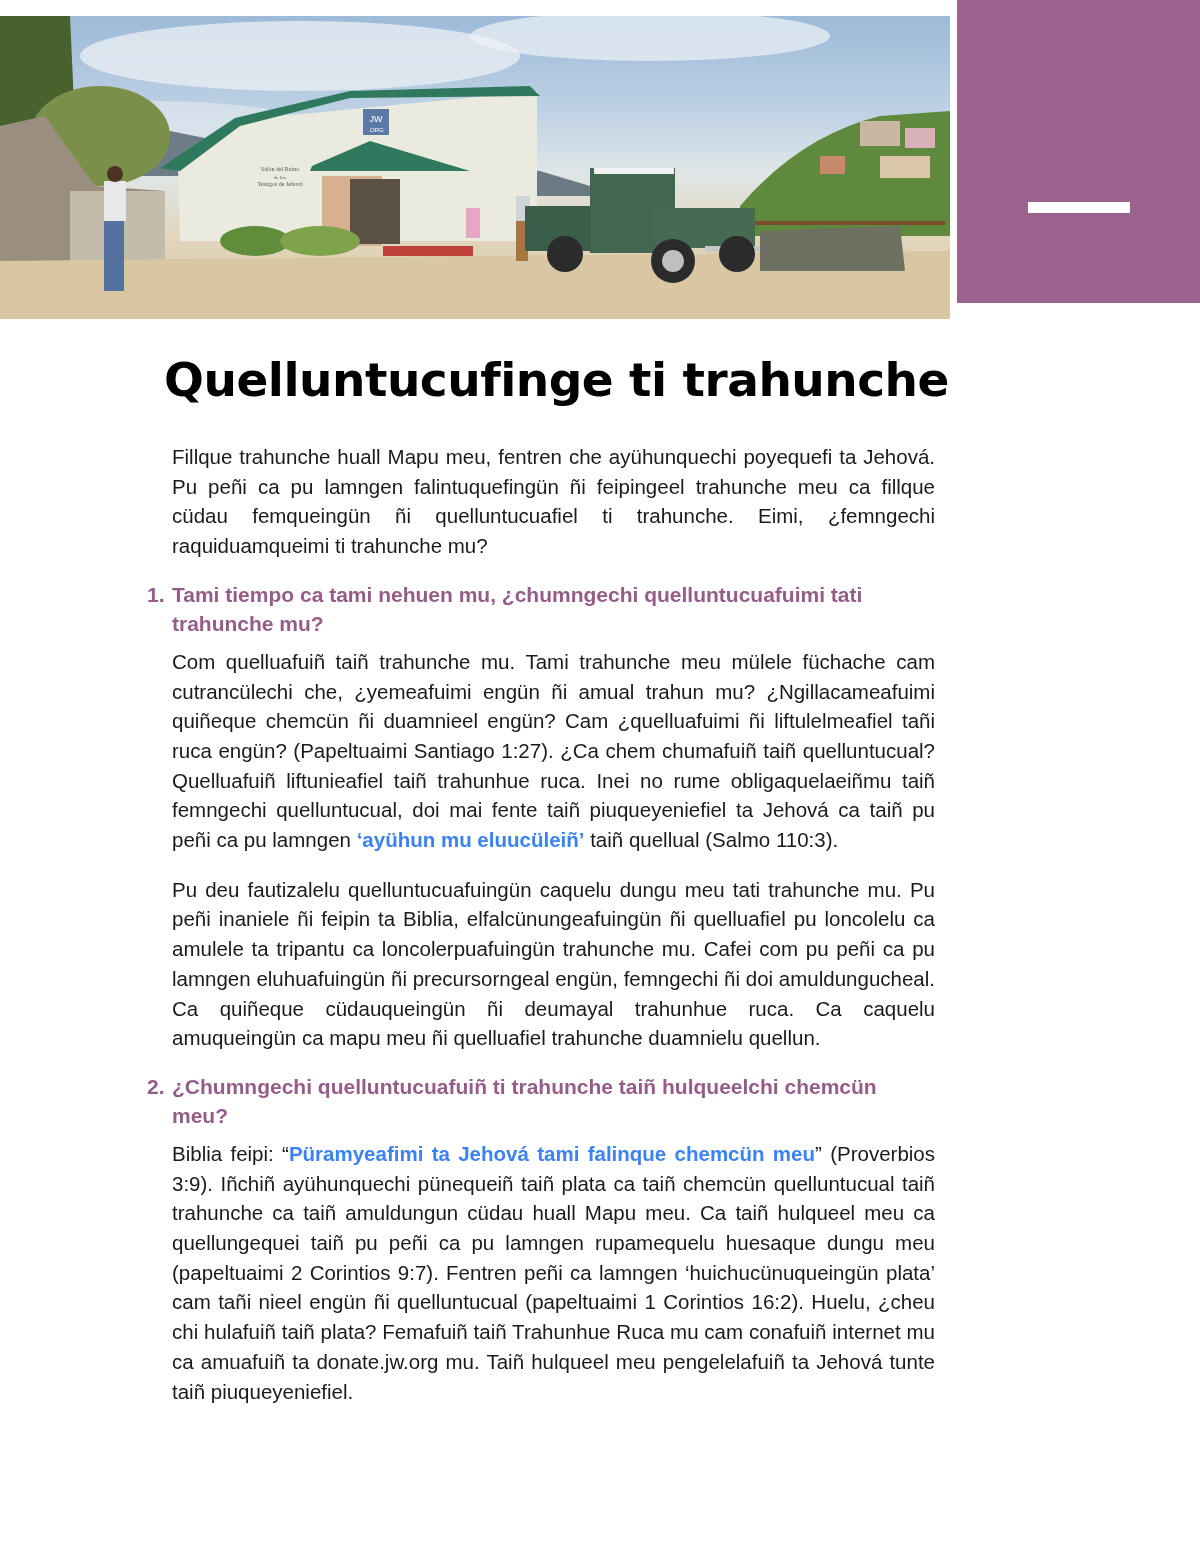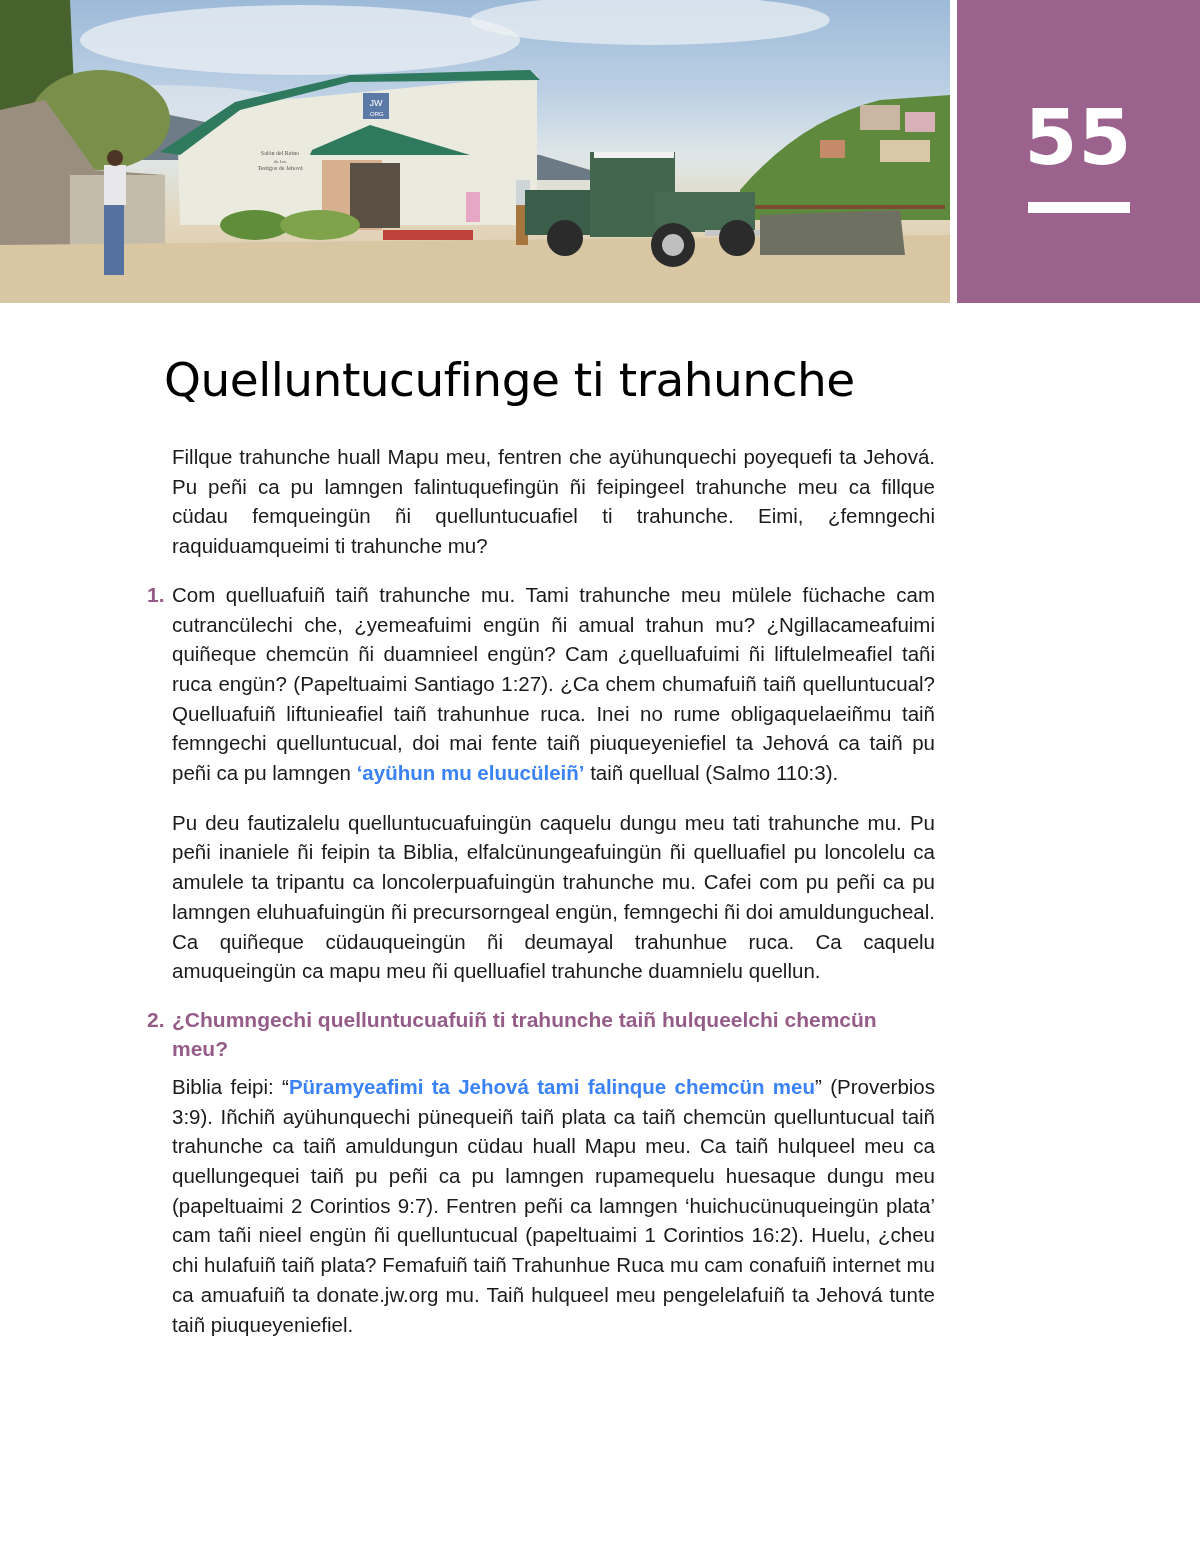--- a/index.html
+++ b/index.html
@@ -1,21 +1,21 @@
 <!DOCTYPE html>
 <html><head>
   <meta charset="utf-8">
   <style>
     * { box-sizing: border-box; margin: 0; padding: 0; }
     html, body { width: 1200px; height: 1543px; background: #ffffff; overflow: hidden; }
     body { position: relative; font-family: "Liberation Sans", sans-serif; color: #1a1a1a; }
 
     
     .hero {
-      position: absolute; left: 0; top: 0; width: 950px; height: 303px; overflow: hidden;
+      position: absolute; left: 0; top: 16px; width: 950px; height: 303px; overflow: hidden;
       background: linear-gradient(180deg, #9dbad8 0%, #bcd0e4 30%, #dfe6e8 52%, #e2d6bd 72%, #d8c7a5 100%);
     }
     .hero svg { position: absolute; left: 0; top: 0; width: 950px; height: 303px; }
 
     
     .chapter-box {
       position: absolute; left: 957px; top: 0; width: 243px; height: 303px;
       background: #9b628d;
     }
     .chapter-number {
@@ -23,21 +23,21 @@
       color: #ffffff; font-family: "DejaVu Sans", sans-serif; font-size: 76px; font-weight: 700;
       letter-spacing: 1px; line-height: 1;
     }
     .chapter-rule {
       position: absolute; left: 71px; top: 202px; width: 102px; height: 11px; background: #ffffff;
     }
 
     
     .page-title {
       position: absolute; left: 164px; top: 350px;
-      font-family: "DejaVu Sans", sans-serif; font-weight: 400; font-size: 47px;
+      font-family: "DejaVu Sans", sans-serif; font-weight: 700; font-size: 47px;
       color: #000000; letter-spacing: -0.5px; line-height: 60px;
     }
 
     
     .content { position: absolute; left: 172px; top: 442px; width: 763px; }
     .para {
       font-family: "Liberation Sans", sans-serif; font-size: 20.5px; line-height: 29.7px;
       text-align: justify; color: #1a1a1a; hyphens: manual;
     }
     .para + .para { margin-top: 20px; }
@@ -111,31 +111,31 @@
     <circle cx="673" cy="245" r="11" fill="#bfbfbf"></circle>
     <circle cx="565" cy="238" r="18" fill="#2b2b2b"></circle>
     <circle cx="737" cy="238" r="18" fill="#2b2b2b"></circle>
 
     <path d="M760 215 L900 210 L905 255 L760 255 Z" fill="#6e7062"></path>
     <rect x="755" y="205" width="190" height="4" fill="#7a4c30"></rect>
   </svg>
 </div>
 
 <div class="chapter-box">
-  <div class="chapter-number">55</div>
   <div class="chapter-rule"></div>
 </div>
 
 <h1 class="page-title">Quelluntucufinge ti trahunche</h1>
 
 <div class="content">
   <p class="para">Fillque trahunche huall Mapu meu, fentren che ayühunquechi poyequefi ta Jehová. Pu peñi ca pu lamngen falintuquefingün ñi feipingeel trahun­che meu ca fillque cüdau femqueingün ñi quelluntucuafiel ti trahunche. Eimi, ¿femngechi raquiduamqueimi ti trahunche mu?</p>
 
   <h2 class="section-heading">
     <span class="num">1.</span>
+    <span>Tami tiempo ca tami nehuen mu, ¿chumngechi quelluntucuafuimi tati trahunche mu?</span>
   </h2>
   <p class="para"><span>Com quelluafuiñ taiñ trahunche mu. Tami trahunche meu mülele füchache cam cutrancülechi che, ¿yemeafuimi engün ñi amual trahun mu? ¿Ngillaca­meafuimi quiñeque chemcün ñi duamnieel engün? Cam ¿quelluafuimi ñi lif­tulelmeafiel tañi ruca engün? (Papeltuaimi Santiago 1:27). ¿Ca chem chu­mafuiñ taiñ quelluntucual? Quelluafuiñ liftunieafiel taiñ trahunhue ruca. Inei no rume obligaquelaeiñmu taiñ femngechi quelluntucual, doi mai fente taiñ piuqueyeniefiel ta Jehová ca taiñ pu peñi ca pu lamngen </span><b>‘ayühun mu eluu­cüleiñ’</b><span> taiñ quellual (Salmo 110:3).</span></p>
   <p class="para"><span>Pu deu fautizalelu quelluntucuafuingün caquelu dungu meu tati trahun­che mu. Pu peñi inaniele ñi feipin ta Biblia, elfalcünungeafuingün ñi quellua­fiel pu loncolelu ca amulele ta tripantu ca loncolerpuafuingün trahunche mu. Cafei com pu peñi ca pu lamngen eluhuafuingün ñi precursorngeal engün, femngechi ñi doi amuldungucheal. Ca quiñeque cüdauqueingün ñi deumayal trahunhue ruca. Ca caquelu amuqueingün ca mapu meu ñi quelluafiel tra­hunche duamnielu quellun.</span></p>
 
   <h2 class="section-heading">
     <span class="num">2.</span>
     <span>¿Chumngechi quelluntucuafuiñ ti trahunche taiñ hulqueelchi chemcün meu?</span>
   </h2>
   <p class="para"><span>Biblia feipi: “</span><b>Püramyeafimi ta Jehová tami falinque chemcün meu</b><span>” (Pro­verbios 3:9). Iñchiñ ayühunquechi pünequeiñ taiñ plata ca taiñ chemcün quelluntucual taiñ trahunche ca taiñ amuldungun cüdau huall Mapu meu. Ca taiñ hulqueel meu ca quellungequei taiñ pu peñi ca pu lamngen rupame­quelu huesaque dungu meu (papeltuaimi 2 Corintios 9:7). Fentren peñi ca lamngen ‘huichucünuqueingün plata’ cam tañi nieel engün ñi quellun­tucual (papeltuaimi 1 Corintios 16:2). Huelu, ¿cheu chi hulafuiñ taiñ plata? Fe­mafuiñ taiñ Trahunhue Ruca mu cam conafuiñ internet mu ca amuafuiñ ta donate.jw.org mu. Taiñ hulqueel meu pengelelafuiñ ta Jehová tunte taiñ piuqueyeniefiel.</span></p>
 </div>

